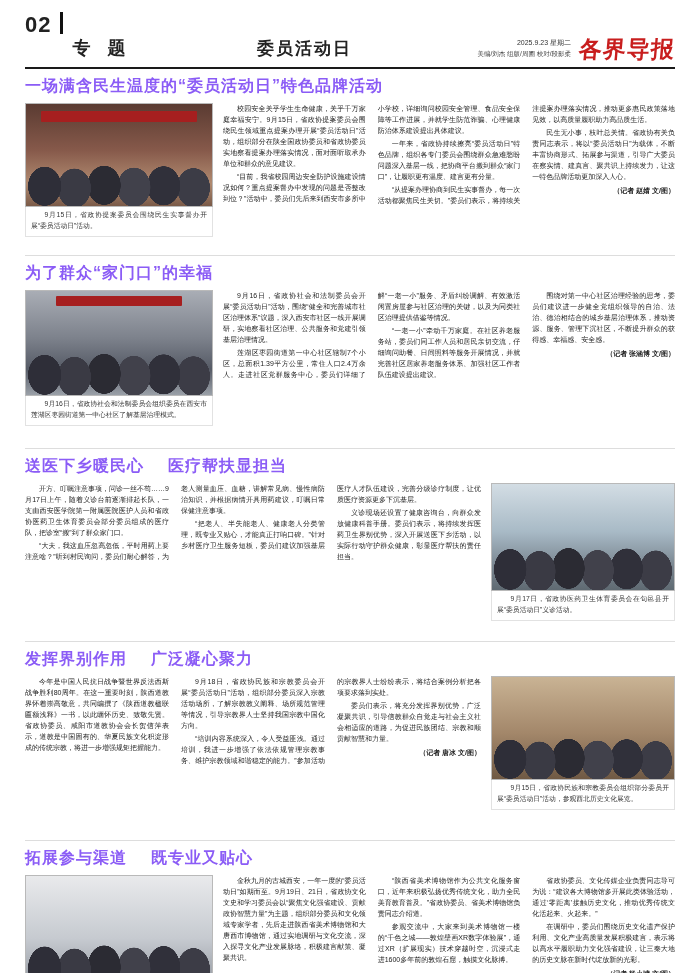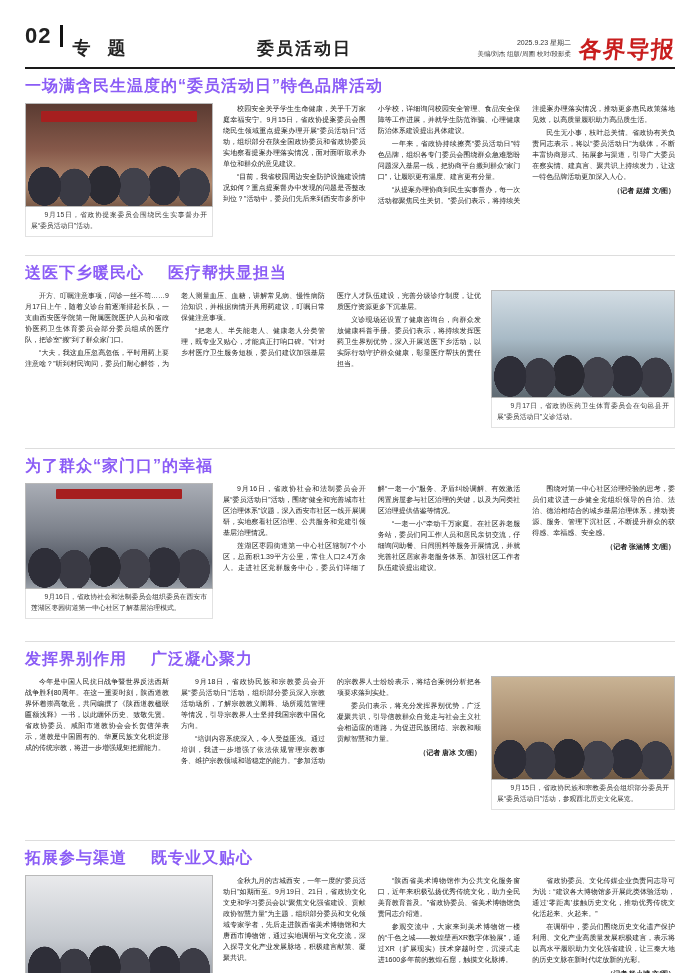--- a/index.html
+++ b/index.html
@@ -2,21 +2,21 @@
 <html><head>
 <meta charset="utf-8">
 <style>
   * { margin:0; padding:0; box-sizing:border-box; }
   html,body { width:700px; height:973px; overflow:hidden; background:#f2f2ee; }
   body { font-family:"Liberation Sans", sans-serif; color:#222; }
   .page { width:700px; height:973px; background:#ffffff; padding:12px 25px 10px 25px; overflow:hidden; }
 
   
   .masthead-bar { display:flex; align-items:flex-end; justify-content:space-between; padding-bottom:7px; border-bottom:2px solid #1a1a1a; }
-  .mb-left { display:flex; align-items:center; }
+  .mb-left { display:flex; align-items:flex-start; }
   .page-no { font-size:22px; font-weight:bold; letter-spacing:1px; }
   .mb-divider { width:3px; height:22px; background:#111; margin:0 9px; }
   .section-name { font-size:18px; font-weight:bold; letter-spacing:6px;margin-top:24px; }
   .mb-center { flex:1; text-align:center; font-family:Liberation Sans, sans-serif; font-size:17px; font-weight:bold; letter-spacing:2px; }
   .mb-right { display:flex; align-items:center; gap:8px; }
   .mb-meta { display:flex; flex-direction:column; align-items:flex-end; gap:2px; }
   .mb-date { font-size:7px; color:#333; }
   .mb-staff { font-size:6.5px; color:#444; }
   .brand { font-family:"DejaVu Serif","Liberation Serif",serif; font-size:23px; font-weight:bold; color:#c81e1e; letter-spacing:1px; transform:skewX(-5deg); line-height:1; }
 
@@ -87,54 +87,54 @@
         <p>“目前，我省校园周边安全防护设施建设情况如何？重点提案督办中发现的问题是否整改到位？”活动中，委员们先后来到西安市多所中小学校，详细询问校园安全管理、食品安全保障等工作进展，并就学生防范诈骗、心理健康防治体系建设提出具体建议。</p>
         <p>一年来，省政协持续擦亮“委员活动日”特色品牌，组织各专门委员会围绕群众急难愁盼问题深入基层一线，把协商平台搬到群众“家门口”，让履职更有温度、建言更有分量。</p>
         <p>“从提案办理协商到民生实事督办，每一次活动都聚焦民生关切。”委员们表示，将持续关注提案办理落实情况，推动更多惠民政策落地见效，以高质量履职助力高品质生活。</p>
         <p>民生无小事，枝叶总关情。省政协有关负责同志表示，将以“委员活动日”为载体，不断丰富协商形式、拓展参与渠道，引导广大委员在察实情、建真言、聚共识上持续发力，让这一特色品牌活动更加深入人心。</p>
         <p class="byline">（记者 赵婧 文/图）</p>
       </div>
     </div>
   </section>
 
   <section class="article">
-    <h2 class="headline"><span>送医下乡暖民心</span><span class="h-gap"></span><span>医疗帮扶显担当</span></h2>
-    <div class="content" style="height:152px;">
-      <div class="text cols3">
-        <p>开方、叮嘱注意事项，问诊一丝不苟……9月17日上午，随着义诊台前逐渐排起长队，一支由西安医学院第一附属医院医护人员和省政协医药卫生体育委员会部分委员组成的医疗队，把诊室“搬”到了群众家门口。</p>
-        <p>“大夫，我这血压忽高忽低，平时用药上要注意啥？”听到村民询问，委员们耐心解答，为老人测量血压、血糖，讲解常见病、慢性病防治知识，并根据病情开具用药建议，叮嘱日常保健注意事项。</p>
-        <p>“把老人、半失能老人、健康老人分类管理，既专业又贴心，才能真正打响口碑。”针对乡村医疗卫生服务短板，委员们建议加强基层医疗人才队伍建设，完善分级诊疗制度，让优质医疗资源更多下沉基层。</p>
-        <p>义诊现场还设置了健康咨询台，向群众发放健康科普手册。委员们表示，将持续发挥医药卫生界别优势，深入开展送医下乡活动，以实际行动守护群众健康，彰显医疗帮扶的责任担当。</p>
-      </div>
-      <figure class="photo-block" style="width:184px;">
-        <div class="photo photo-2">
-          <div class="people"></div>
-        </div>
-        <figcaption>9月17日，省政协医药卫生体育委员会在旬邑县开展“委员活动日”义诊活动。</figcaption>
-      </figure>
-    </div>
-  </section>
-
-  <section class="article">
     <h2 class="headline">为了群众“家门口”的幸福</h2>
     <div class="content" style="height:152px;">
       <figure class="photo-block" style="width:188px;">
         <div class="photo photo-3">
           <div class="banner small"></div>
           <div class="people"></div>
         </div>
         <figcaption>9月16日，省政协社会和法制委员会组织委员在西安市莲湖区枣园街道第一中心社区了解基层治理模式。</figcaption>
       </figure>
       <div class="text cols3">
         <p>9月16日，省政协社会和法制委员会开展“委员活动日”活动，围绕“健全和完善城市社区治理体系”议题，深入西安市社区一线开展调研，实地察看社区治理、公共服务和党建引领基层治理情况。</p>
         <p>莲湖区枣园街道第一中心社区辖制7个小区，总面积1.39平方公里，常住人口2.4万余人。走进社区党群服务中心，委员们详细了解“一老一小”服务、矛盾纠纷调解、有效激活闲置房屋参与社区治理的关键，以及为同类社区治理提供借鉴等情况。</p>
         <p>“一老一小”牵动千万家庭。在社区养老服务站，委员们同工作人员和居民亲切交流，仔细询问助餐、日间照料等服务开展情况，并就完善社区居家养老服务体系、加强社区工作者队伍建设提出建议。</p>
         <p>围绕对第一中心社区治理经验的思考，委员们建议进一步健全党组织领导的自治、法治、德治相结合的城乡基层治理体系，推动资源、服务、管理下沉社区，不断提升群众的获得感、幸福感、安全感。</p>
         <p class="byline">（记者 张涵博 文/图）</p>
       </div>
+    </div>
+  </section>
+
+  <section class="article">
+    <h2 class="headline"><span>送医下乡暖民心</span><span class="h-gap"></span><span>医疗帮扶显担当</span></h2>
+    <div class="content" style="height:152px;">
+      <div class="text cols3">
+        <p>开方、叮嘱注意事项，问诊一丝不苟……9月17日上午，随着义诊台前逐渐排起长队，一支由西安医学院第一附属医院医护人员和省政协医药卫生体育委员会部分委员组成的医疗队，把诊室“搬”到了群众家门口。</p>
+        <p>“大夫，我这血压忽高忽低，平时用药上要注意啥？”听到村民询问，委员们耐心解答，为老人测量血压、血糖，讲解常见病、慢性病防治知识，并根据病情开具用药建议，叮嘱日常保健注意事项。</p>
+        <p>“把老人、半失能老人、健康老人分类管理，既专业又贴心，才能真正打响口碑。”针对乡村医疗卫生服务短板，委员们建议加强基层医疗人才队伍建设，完善分级诊疗制度，让优质医疗资源更多下沉基层。</p>
+        <p>义诊现场还设置了健康咨询台，向群众发放健康科普手册。委员们表示，将持续发挥医药卫生界别优势，深入开展送医下乡活动，以实际行动守护群众健康，彰显医疗帮扶的责任担当。</p>
+      </div>
+      <figure class="photo-block" style="width:184px;">
+        <div class="photo photo-2">
+          <div class="people"></div>
+        </div>
+        <figcaption>9月17日，省政协医药卫生体育委员会在旬邑县开展“委员活动日”义诊活动。</figcaption>
+      </figure>
     </div>
   </section>
 
   <section class="article">
     <h2 class="headline"><span>发挥界别作用</span><span class="h-gap"></span><span>广泛凝心聚力</span></h2>
     <div class="content" style="height:158px;">
       <div class="text cols3">
         <p>今年是中国人民抗日战争暨世界反法西斯战争胜利80周年。在这一重要时刻，陕西道教界怀着崇高敬意，共同编撰了《陕西道教楹联匾额浅释》一书，以此缅怀历史、致敬先贤。省政协委员、咸阳市道教协会会长贺信萍表示，道教是中国固有的、华夏民族文化积淀形成的传统宗教，将进一步增强规矩把握能力。</p>
         <p>9月18日，省政协民族和宗教委员会开展“委员活动日”活动，组织部分委员深入宗教活动场所，了解宗教教义阐释、场所规范管理等情况，引导宗教界人士坚持我国宗教中国化方向。</p>
         <p>“培训内容系统深入，令人受益匪浅。通过培训，我进一步增强了依法依规管理宗教事务、维护宗教领域和谐稳定的能力。”参加活动的宗教界人士纷纷表示，将结合案例分析把各项要求落到实处。</p>

